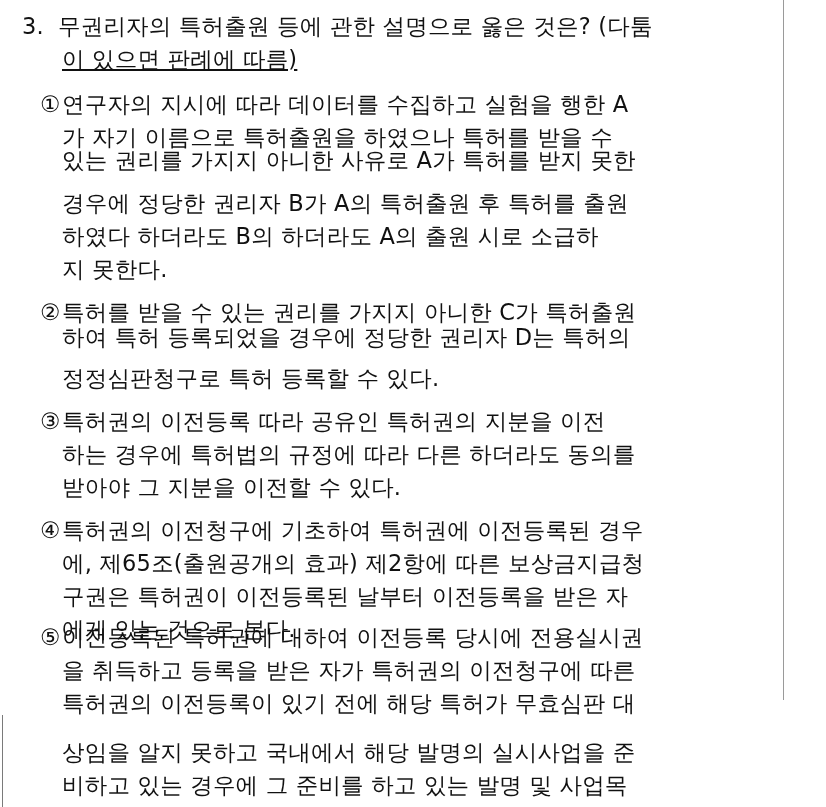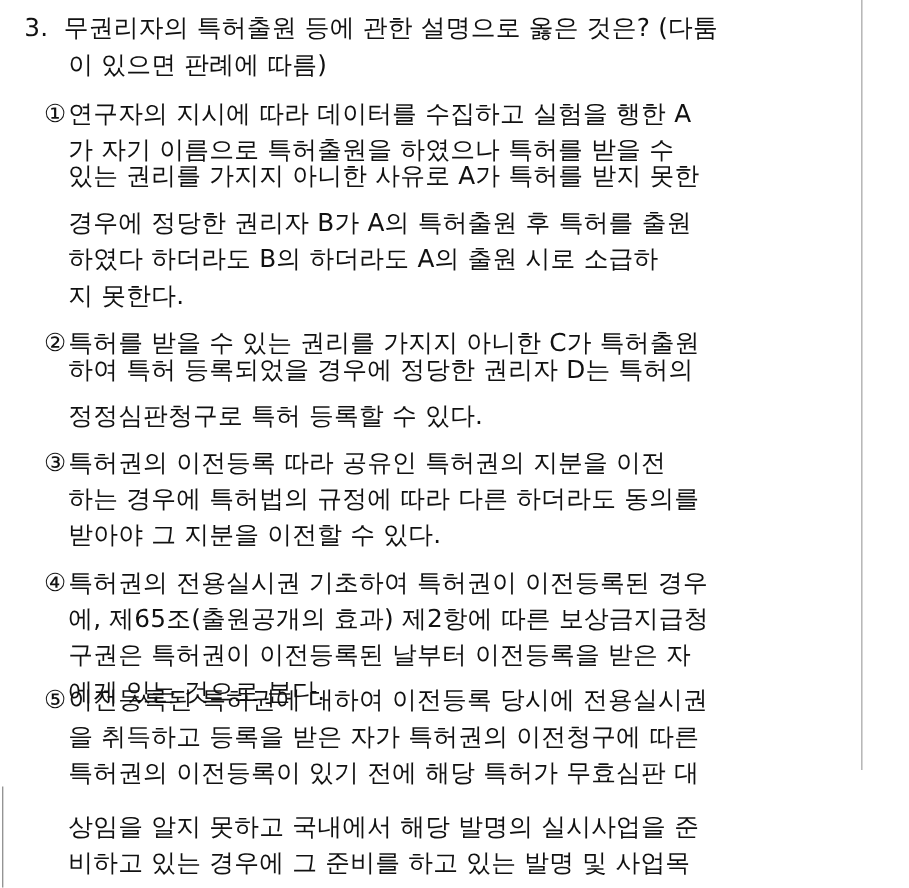--- a/index.html
+++ b/index.html
@@ -12,21 +12,21 @@
     position: absolute; left: 783px; top: 0; width: 1px; height: 700px; background: #9a9a9a;
   }
   .rule-left {
     position: absolute; left: 2px; top: 715px; width: 1px; height: 92px; background: #7a7a7a;
   }
   .line {
     position: absolute; white-space: nowrap; font-size: 22.5px; line-height: 32px;
     letter-spacing: 0.2px;
   }
   .qnum { left: 22px; }
-  .qcont { left: 62px; }
+  .qcont { left: 62px; text-decoration: underline; }
   .marker { left: 40px; }
   .body { left: 62px; }
 </style>
 </head>
 <body>
 
 <div class="rule-right"></div>
 <div class="rule-left"></div>
 
 <div>
@@ -54,21 +54,21 @@
 
 <div>
   <div class="line marker" style="top:405px">③</div>
   <div class="line body" style="top:405px">특허권의 이전등록 따라 공유인 특허권의 지분을 이전</div>
   <div class="line body" style="top:438px">하는 경우에 특허법의 규정에 따라 다른 하더라도 동의를</div>
   <div class="line body" style="top:471px">받아야 그 지분을 이전할 수 있다.</div>
 </div>
 
 <div>
   <div class="line marker" style="top:514px">④</div>
-  <div class="line body" style="top:514px">특허권의 전용실시권 기초하여 특허권이 이전등록된 경우</div>
+  <div class="line body" style="top:514px">특허권의 이전청구에 기초하여 특허권에 이전등록된 경우</div>
   <div class="line body" style="top:547px">에, 제65조(출원공개의 효과) 제2항에 따른 보상금지급청</div>
   <div class="line body" style="top:580px">구권은 특허권이 이전등록된 날부터 이전등록을 받은 자</div>
   <div class="line body" style="top:613px">에게 있는 것으로 본다.</div>
 </div>
 
 <div>
 
   <div class="line marker" style="top:621px">⑤</div>
   <div class="line body" style="top:621px">이전등록된 특허권에 대하여 이전등록 당시에 전용실시권</div>
   <div class="line body" style="top:654px">을 취득하고 등록을 받은 자가 특허권의 이전청구에 따른</div>

